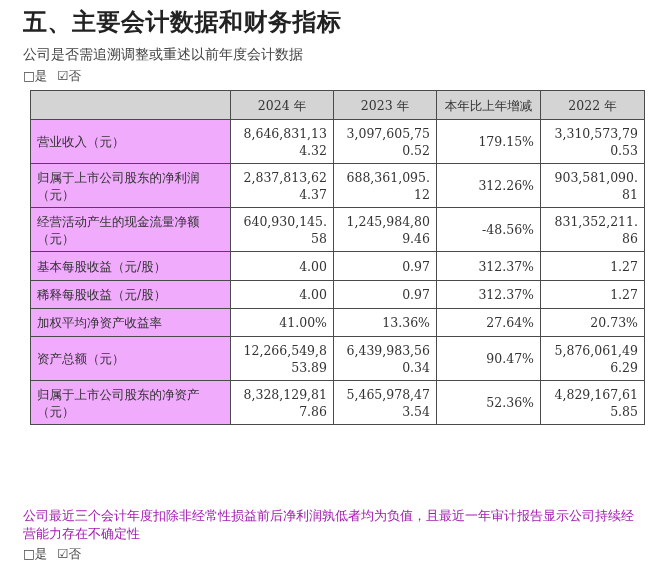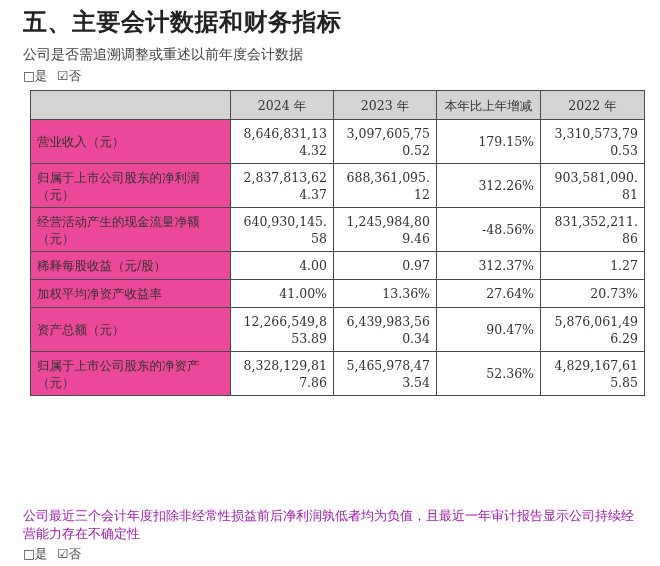--- a/index.html
+++ b/index.html
@@ -21,21 +21,21 @@
   }
   .checks span { margin-right:6px; }
   table.fin {
     position:absolute; left:30px; top:90px;
     border-collapse:collapse; table-layout:fixed; width:614px;
     font-size:12.5px;
   }
   table.fin td {
     border:1px solid #4a4a4a; padding:0 6px; line-height:17px; color:#333;
   }
-  td.lbl { background:#ec4899; text-align:left; padding-left:6px; }
+  td.lbl { background:#f0abfc; text-align:left; padding-left:6px; }
   td.hd { background:#d4d4d4; text-align:center; }
   td.num { text-align:right; word-break:break-all; background:#fff; }
   .footnote {
     position:absolute; left:23px; top:507px; width:615px;
     font-size:13px; line-height:18px; color:#a21caf;
   }
   .checks2 {
     position:absolute; left:23px; top:546px; font-size:12.5px; color:#444;
   }
   .checks2 span { margin-right:6px; }
@@ -80,20 +80,27 @@
     <td class="num">312.26%</td>
     <td class="num">903,581,090.81</td>
   </tr>
   <tr style="height:44px">
     <td class="lbl">经营活动产生的现金流量净额（元）</td>
     <td class="num">640,930,145.58</td>
     <td class="num">1,245,984,809.46</td>
     <td class="num">-48.56%</td>
     <td class="num">831,352,211.86</td>
   </tr>
+  <tr style="height:29px">
+    <td class="lbl">基本每股收益（元/股）</td>
+    <td class="num">4.00</td>
+    <td class="num">0.97</td>
+    <td class="num">312.37%</td>
+    <td class="num">1.27</td>
+  </tr>
   <tr style="height:28px">
     <td class="lbl">稀释每股收益（元/股）</td>
     <td class="num">4.00</td>
     <td class="num">0.97</td>
     <td class="num">312.37%</td>
     <td class="num">1.27</td>
   </tr>
   <tr style="height:28px">
     <td class="lbl">加权平均净资产收益率</td>
     <td class="num">41.00%</td>

